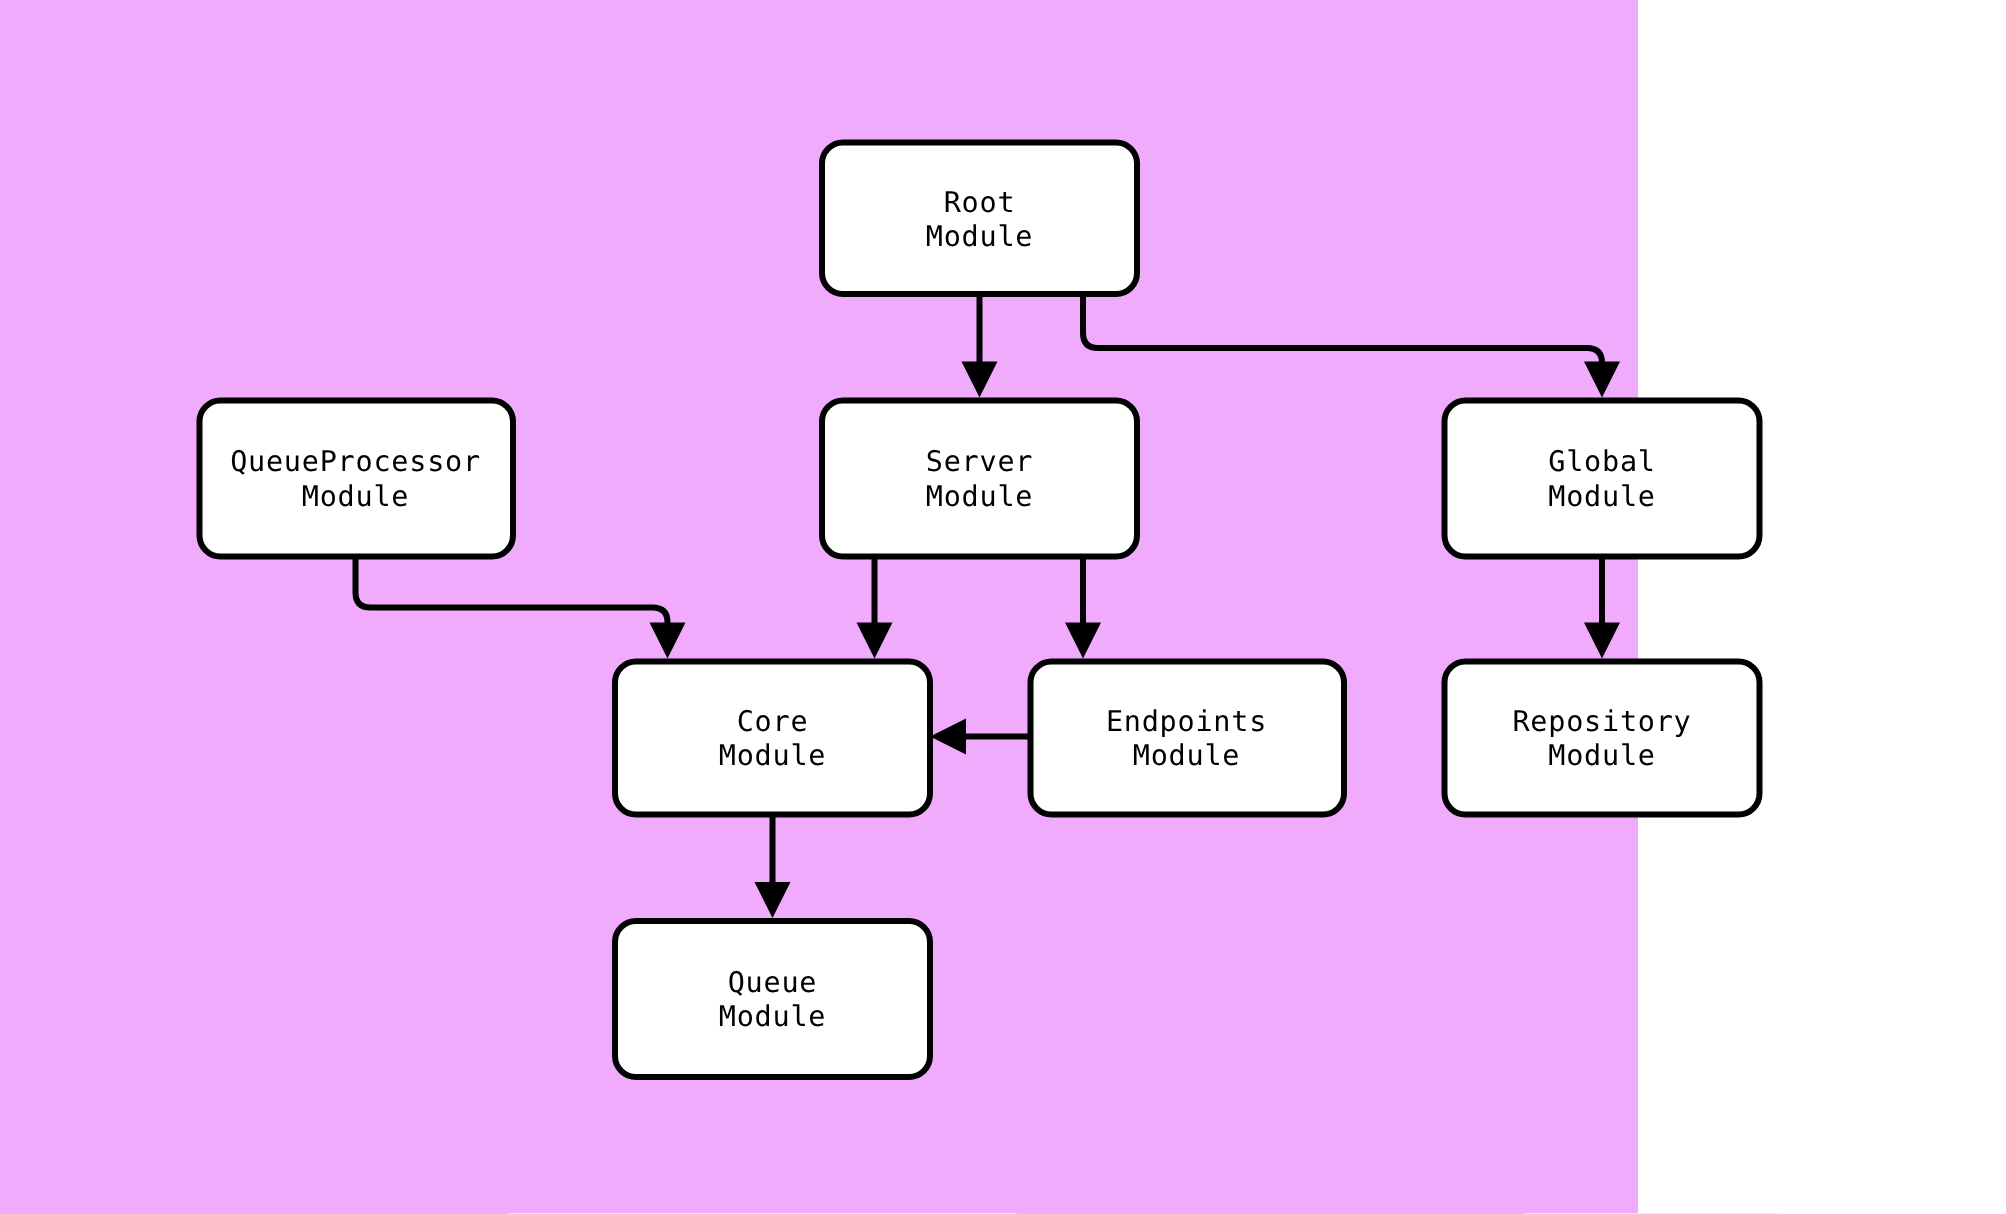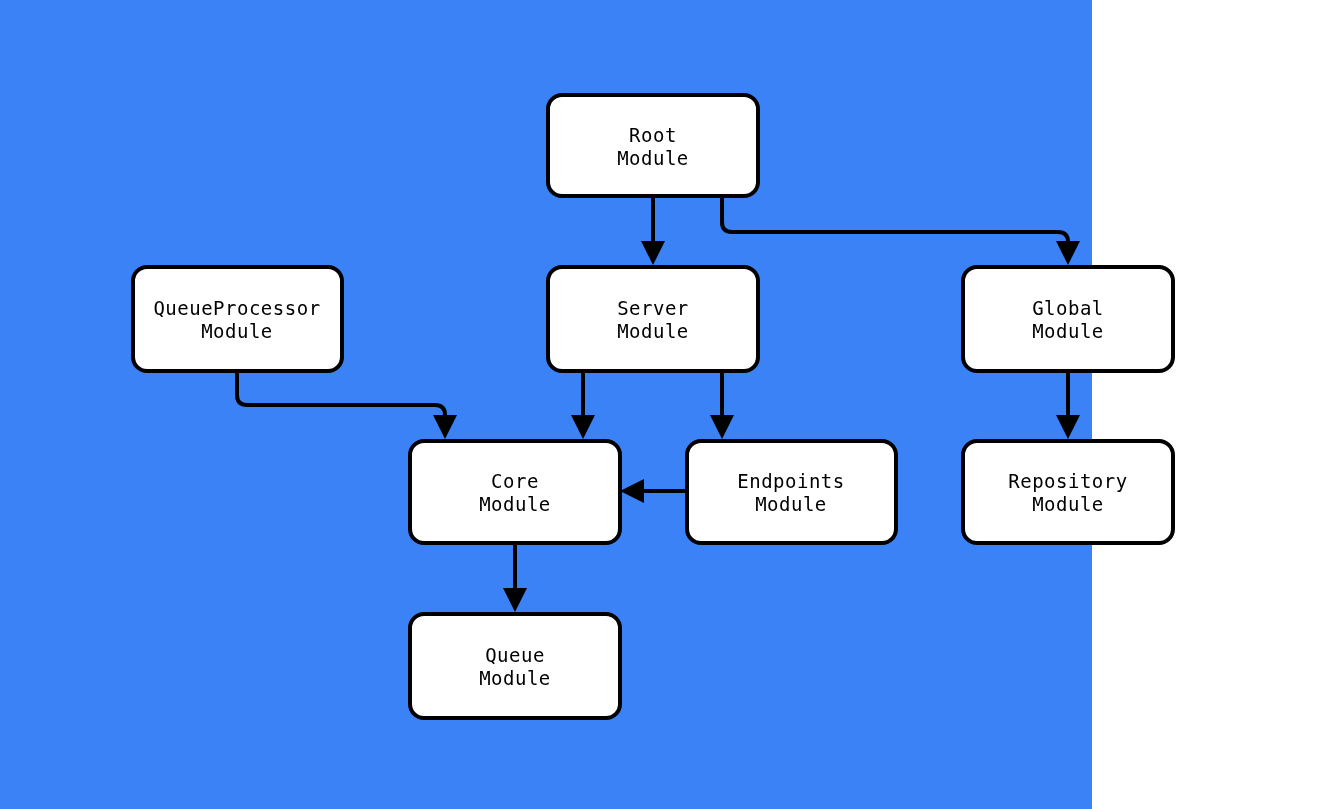--- a/index.html
+++ b/index.html
@@ -10,21 +10,21 @@
   body {
     width: 1337px;
     height: 809px;
     overflow: hidden;
     font-family: "DejaVu Sans Mono", "Liberation Mono", monospace;
   }
   #diagram-canvas {
     position: relative;
     width: 1092px;
     height: 809px;
-    background: #3b82f6;
+    background: #f0abfc;
     text-align: center;
   }
   svg#graph {
     display: block;
     width: 1337px;
     height: 809px;
   }
   .node-box {
     fill: #ffffff;
     stroke: #000000;

